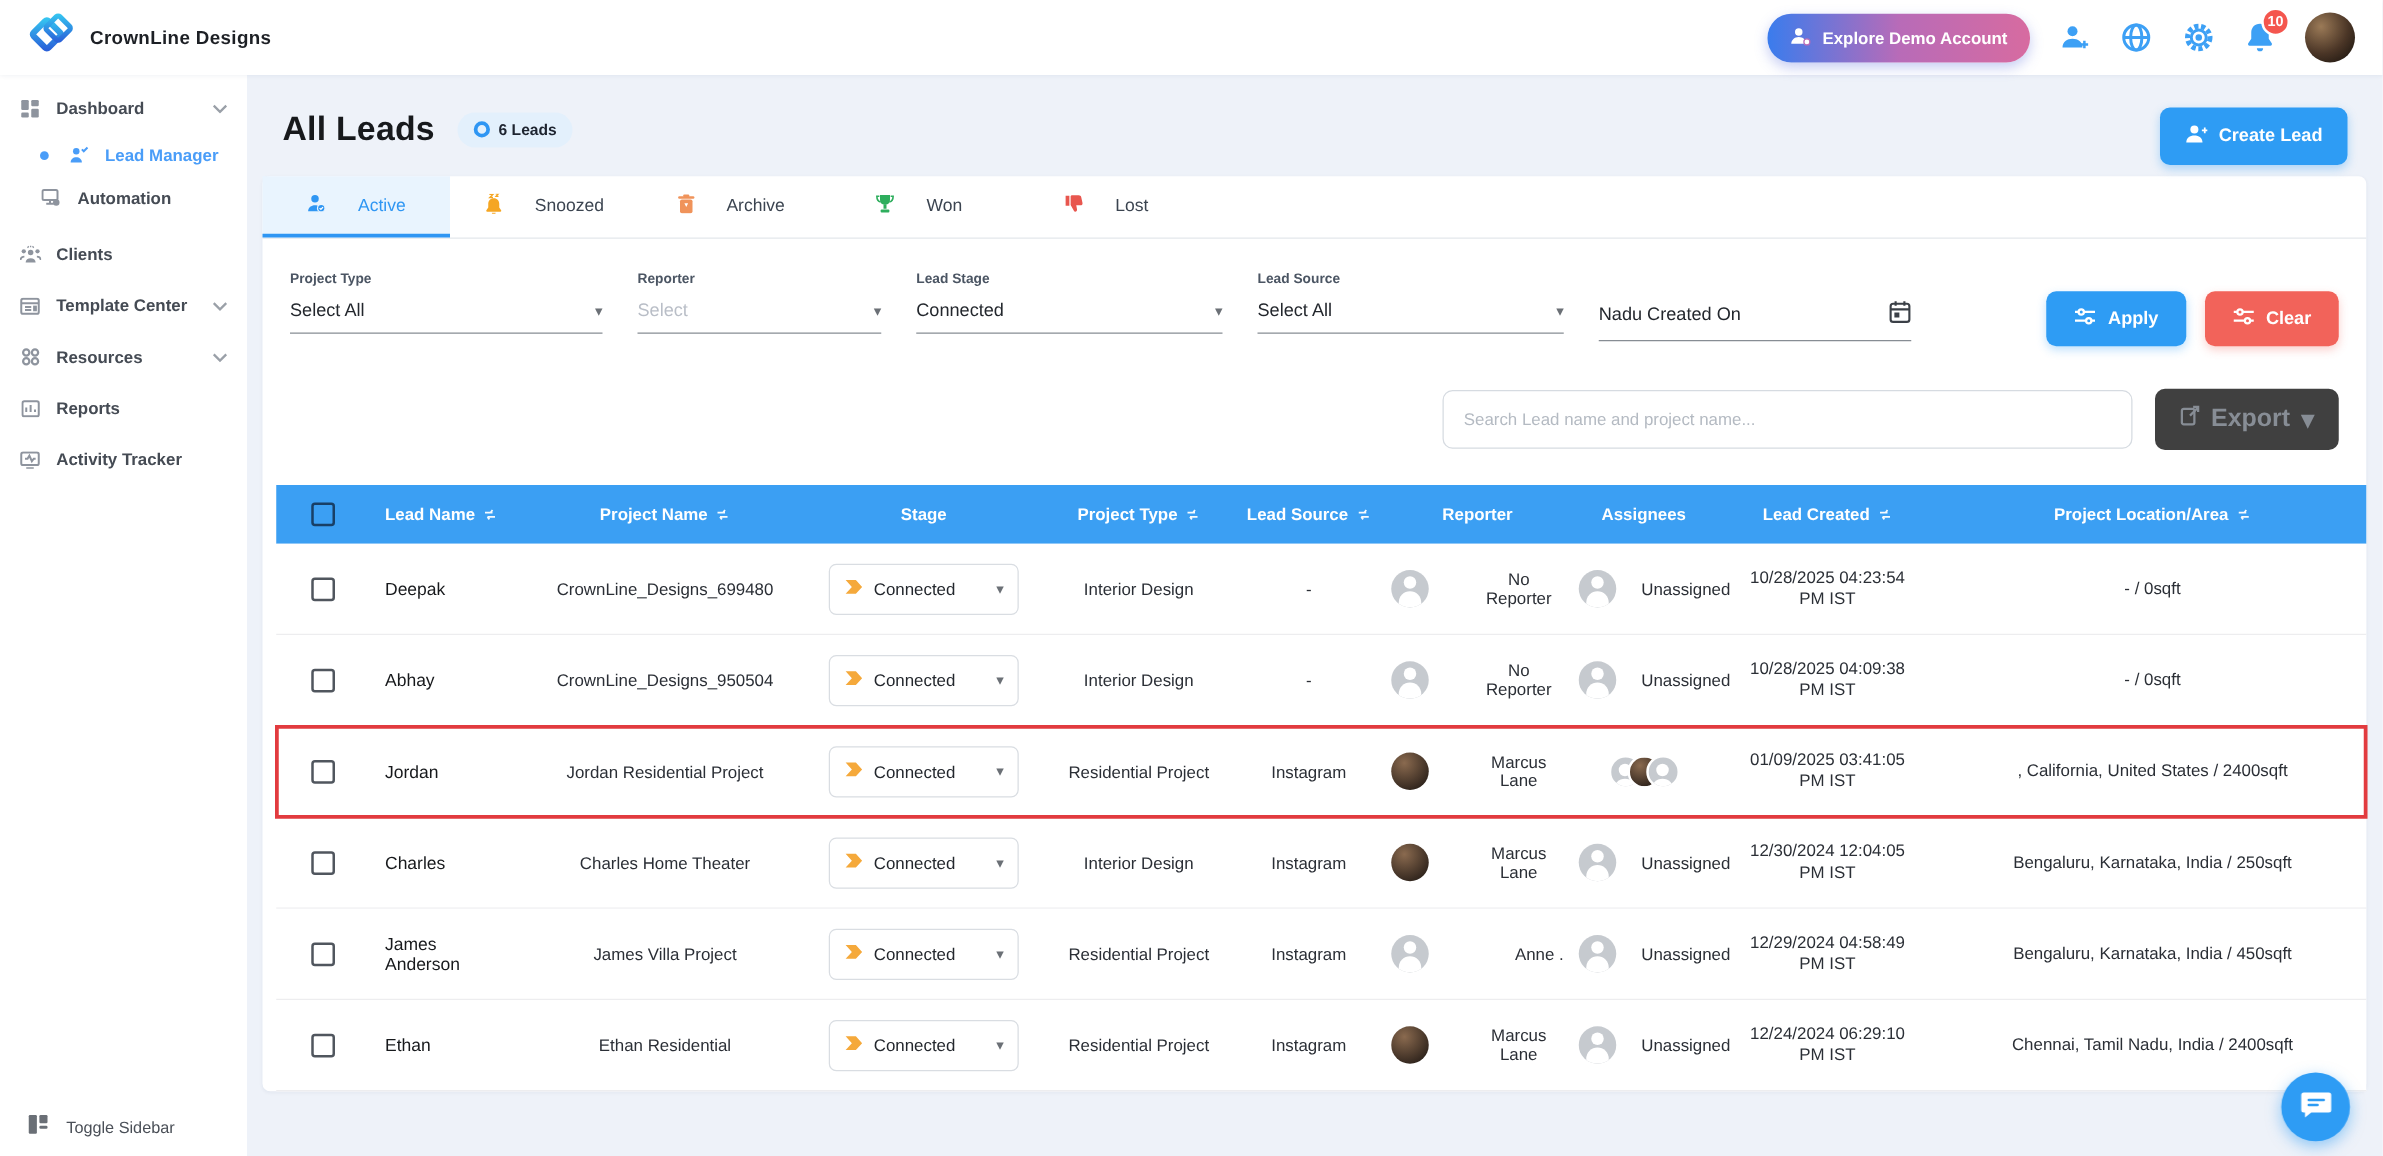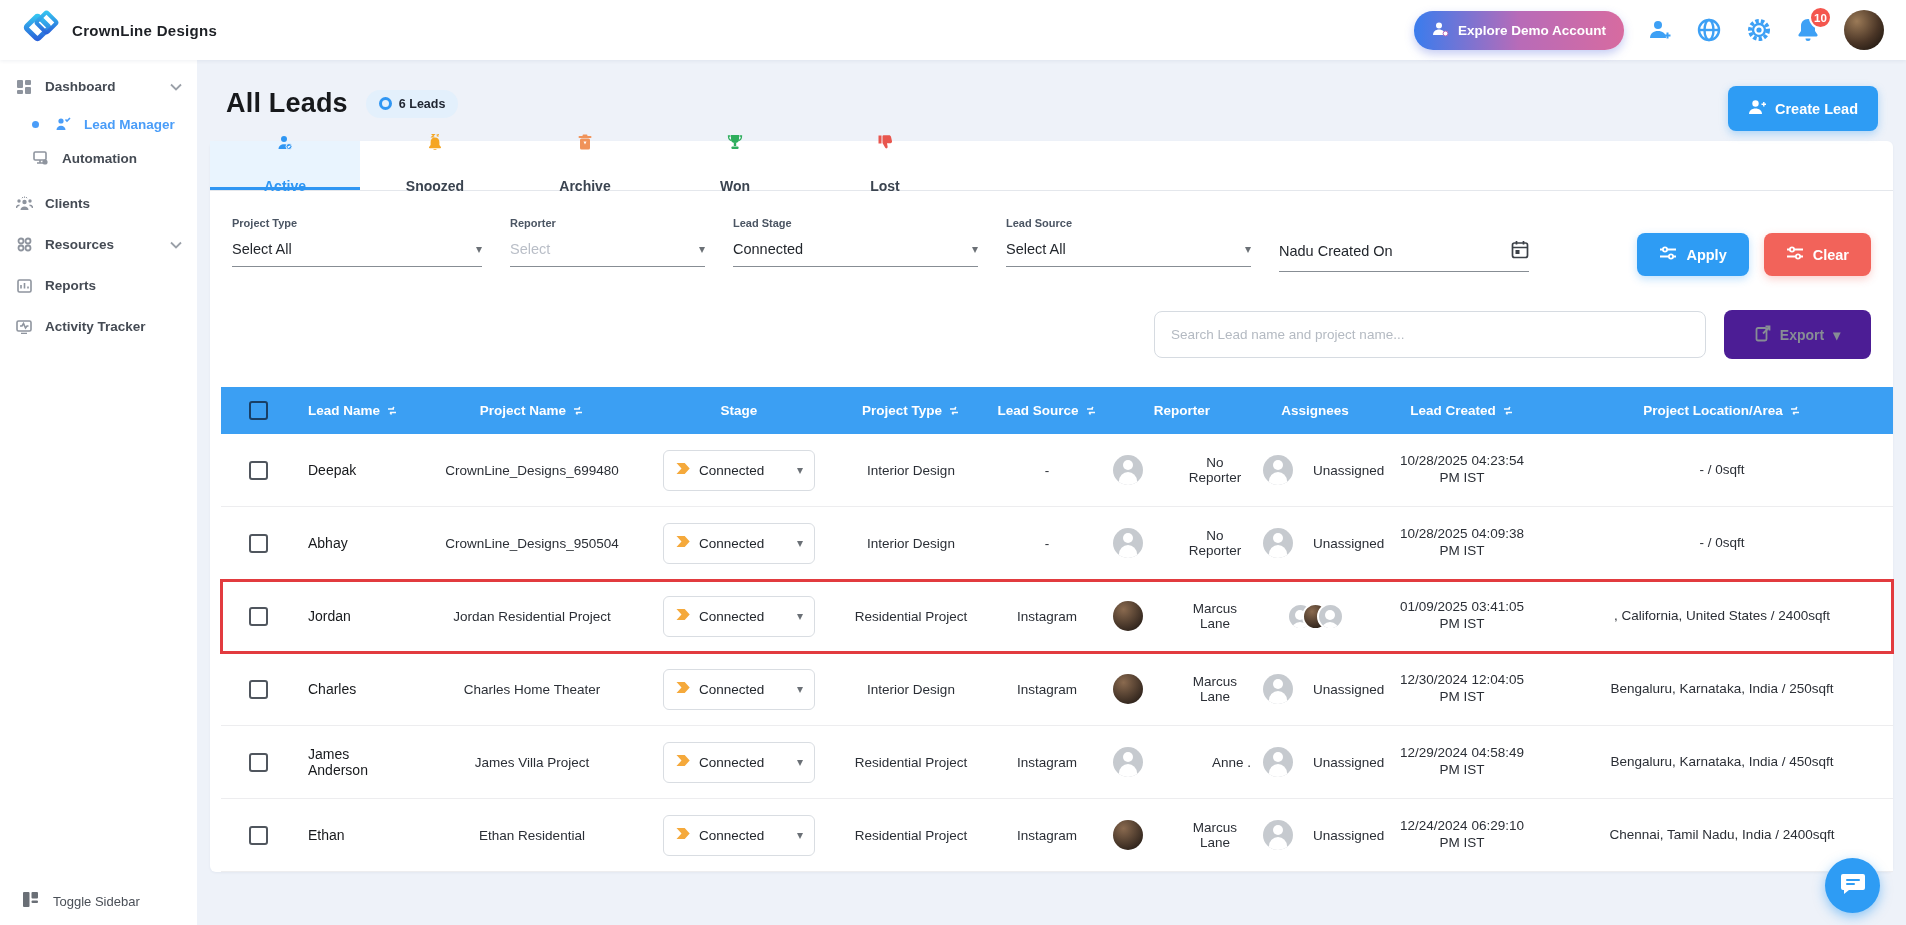--- a/index.html
+++ b/index.html
@@ -49,22 +49,22 @@
   .create-lead { position:absolute; right:28px; top:26px; display:flex; align-items:center; gap:9px;
     background:#2e9cf4; color:#fff; border:none; cursor:pointer; font-family:inherit;
     font-size:14.5px; font-weight:bold; padding:13px 20px; border-radius:8px;
     box-shadow:0 3px 8px rgba(46,156,244,.35); }
 
   .card { background:#fff; border-radius:6px; margin-top:22px; box-shadow:0 1px 3px rgba(20,40,80,.05); }
 
   
   .tabs { display:flex; border-bottom:1px solid #e4e7ec; }
   .tab { width:150px; height:49px; display:flex; align-items:center; justify-content:center; gap:25px;
-    font-size:14px; font-weight:700; color:#3b4450; cursor:pointer; background:none; border:none;
-    font-family:inherit; border-bottom:3px solid transparent;flex-direction:column; }
+    font-size:14px; font-weight:400; color:#3b4450; cursor:pointer; background:none; border:none;
+    font-family:inherit; border-bottom:3px solid transparent; }
   .tab.active { background:#e9f4fe; color:#2f96f3; border-bottom-color:#2f96f3; }
   .ic-snooze { color:#f5a623; } .ic-archive { color:#f0935a; } .ic-won { color:#2eae5d; } .ic-lost { color:#e8564e; }
 
   
   .filters { display:flex; align-items:flex-start; padding:26px 22px 6px; gap:28px; }
   .fgroup { display:flex; flex-direction:column; }
   .flabel { font-size:11px; font-weight:600; color:#4b5563; margin-bottom:12px; }
   .fvalue { display:flex; align-items:center; justify-content:space-between; gap:10px;
     border-bottom:1.5px solid #878d94; padding-bottom:9px; font-size:14.5px; color:#23272d;
     cursor:pointer; }
@@ -77,23 +77,23 @@
   .btn-apply,.btn-clear { display:flex; align-items:center; gap:9px; border:none; cursor:pointer;
     color:#fff; font-family:inherit; font-size:14.5px; font-weight:bold; padding:12px 22px; border-radius:8px; }
   .btn-apply { background:#2e9cf4; box-shadow:0 3px 8px rgba(46,156,244,.3); }
   .btn-clear { background:#f2635a; box-shadow:0 3px 8px rgba(242,99,90,.3); }
 
   
   .search-row { display:flex; justify-content:flex-end; align-items:center; gap:18px; padding:28px 22px 28px; }
   .search-input { width:552px; height:47px; border:1px solid #d6dbe1; border-radius:8px;
     padding:0 16px; font-size:13.5px; font-family:inherit; color:#3b4450; background:#fff; outline:none; }
   .search-input::placeholder { color:#b4bac2; }
-  .export-btn { width:147px; height:49px; background:#4c1d95; color:#878d95; border:none;
+  .export-btn { width:147px; height:49px; background:#404040; color:#878d95; border:none;
     border-radius:8px; display:flex; align-items:center; justify-content:center; gap:9px;
-    font-family:inherit; font-size:14px; font-weight:bold; cursor:not-allowed; }
+    font-family:inherit; font-size:20px; font-weight:bold; cursor:not-allowed; }
 
   
   .thead, .trow { display:grid;
     grid-template-columns:75px 125px 222px 192px 152px 120px 150px 116px 178px 1fr;margin-left:11px; }
   .thead { background:#3b9ff3; color:#fff; height:47px; align-items:center; font-size:13.5px; font-weight:bold; }
   .th { display:flex; align-items:center; justify-content:center; gap:7px; }
   .th.left { justify-content:flex-start; padding-left:12px; }
   .sort-ic { opacity:.95; display:flex; }
   .cb { width:19px; height:19px; border:2px solid #50565e; border-radius:3px; background:#fff;
     display:inline-block; cursor:pointer; }
@@ -232,20 +232,35 @@
           <circle cx="8.5" cy="6" r="2.2"></circle>
           <path d="M4.5 14c0-2.2 1.8-3.4 4-3.4s4 1.2 4 3.4z"></path>
           <circle cx="3" cy="5" r="1.7"></circle>
           <path d="M0.5 12c0-1.8 1.2-2.8 3-2.8" stroke="currentColor" fill="none" stroke-width="1.4"></path>
           <circle cx="14" cy="5" r="1.7"></circle>
           <path d="M16.5 12c0-1.8-1.2-2.8-3-2.8" stroke="currentColor" fill="none" stroke-width="1.4"></path>
           <path d="M6 2.2 7 1M8.5 1.8V.5M11 2.2 10 1" stroke="currentColor" stroke-width="1" fill="none"></path>
         </svg>
     </span>
     <span>Clients</span>
+  </div>
+  <div class="side-item">
+    <span class="sicon">
+      <svg width="16" height="14" viewBox="0 0 16 14" fill="none" stroke="currentColor" stroke-width="1.6">
+          <rect x="1" y="1" width="14" height="12" rx="1.5"></rect>
+          <path d="M1 4.5h14M4 7.5h5M4 10h5"></path>
+          <rect x="10.5" y="6.5" width="3" height="4.5" fill="currentColor" stroke="none"></rect>
+        </svg>
+    </span>
+    <span>Template Center</span>
+    <span class="chev">
+        <svg width="12" height="8" viewBox="0 0 12 8" fill="none" stroke="currentColor" stroke-width="1.8">
+          <path d="M1 1.5 6 6.5 11 1.5"></path>
+        </svg>
+      </span>
   </div>
   <div class="side-item">
     <span class="sicon">
       <svg width="15" height="15" viewBox="0 0 15 15" fill="none" stroke="currentColor" stroke-width="1.8">
           <circle cx="4" cy="4" r="2.5"></circle>
           <circle cx="11" cy="4" r="2.5"></circle>
           <circle cx="4" cy="11" r="2.5"></circle>
           <circle cx="11" cy="11" r="2.5"></circle>
         </svg>
     </span>

